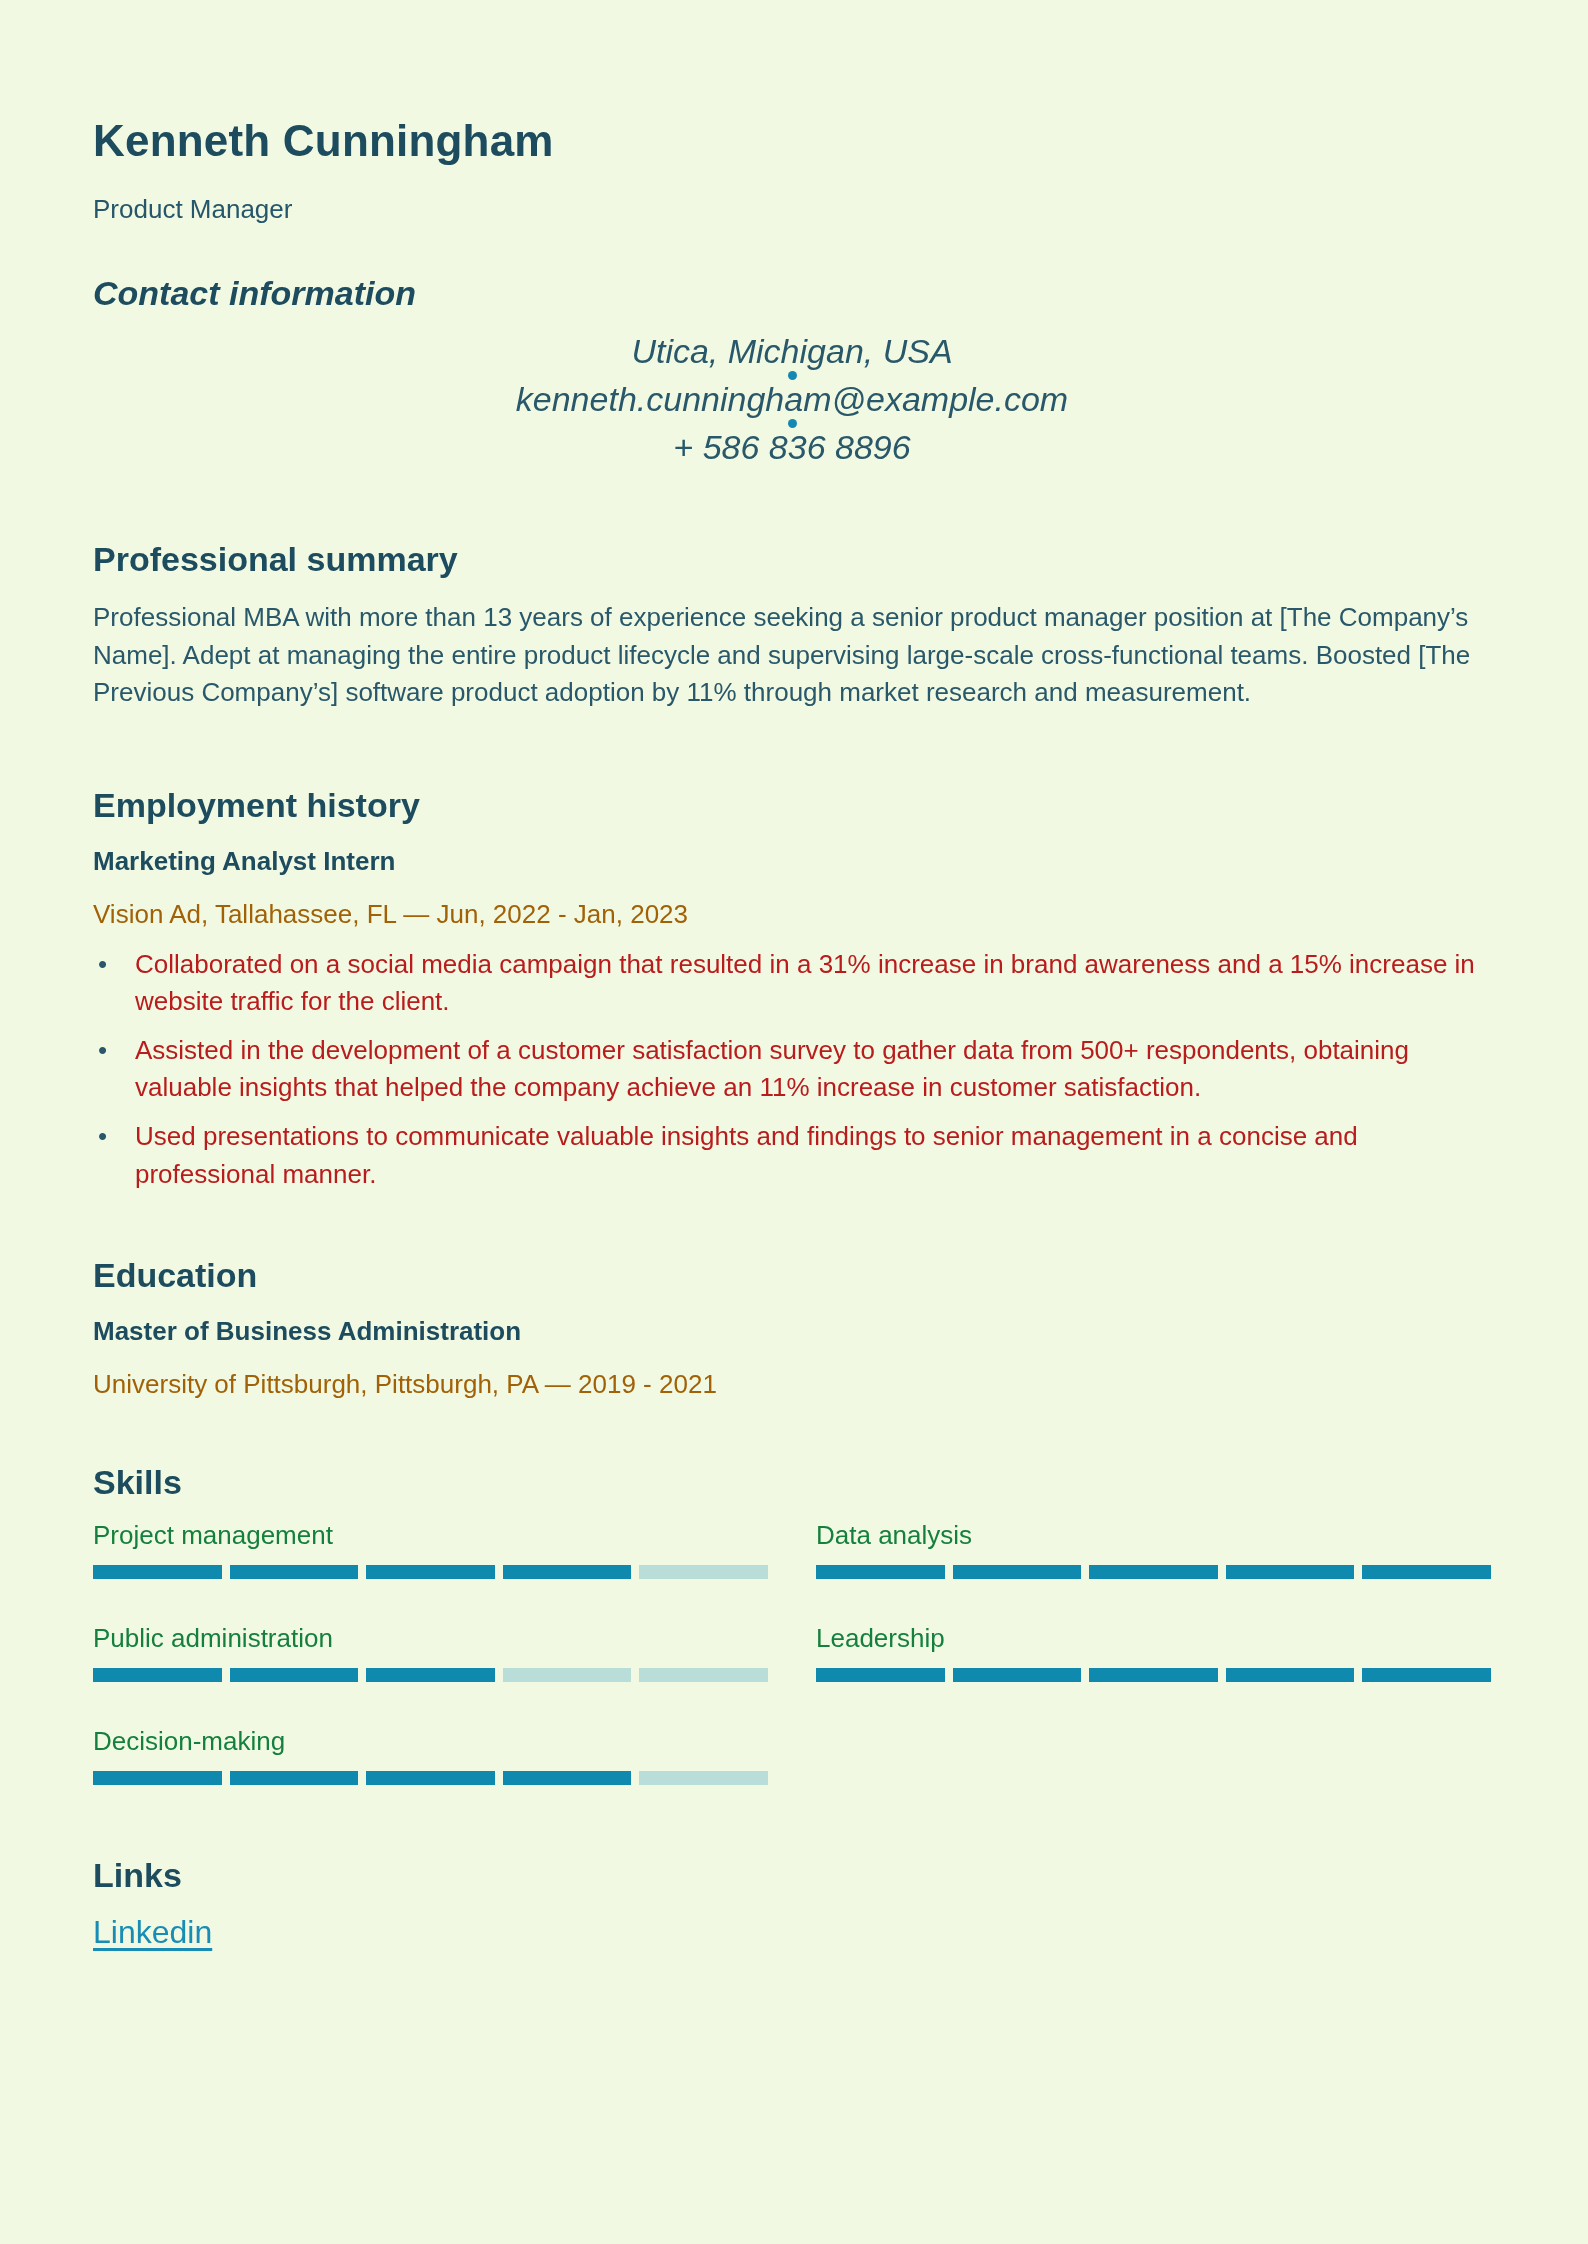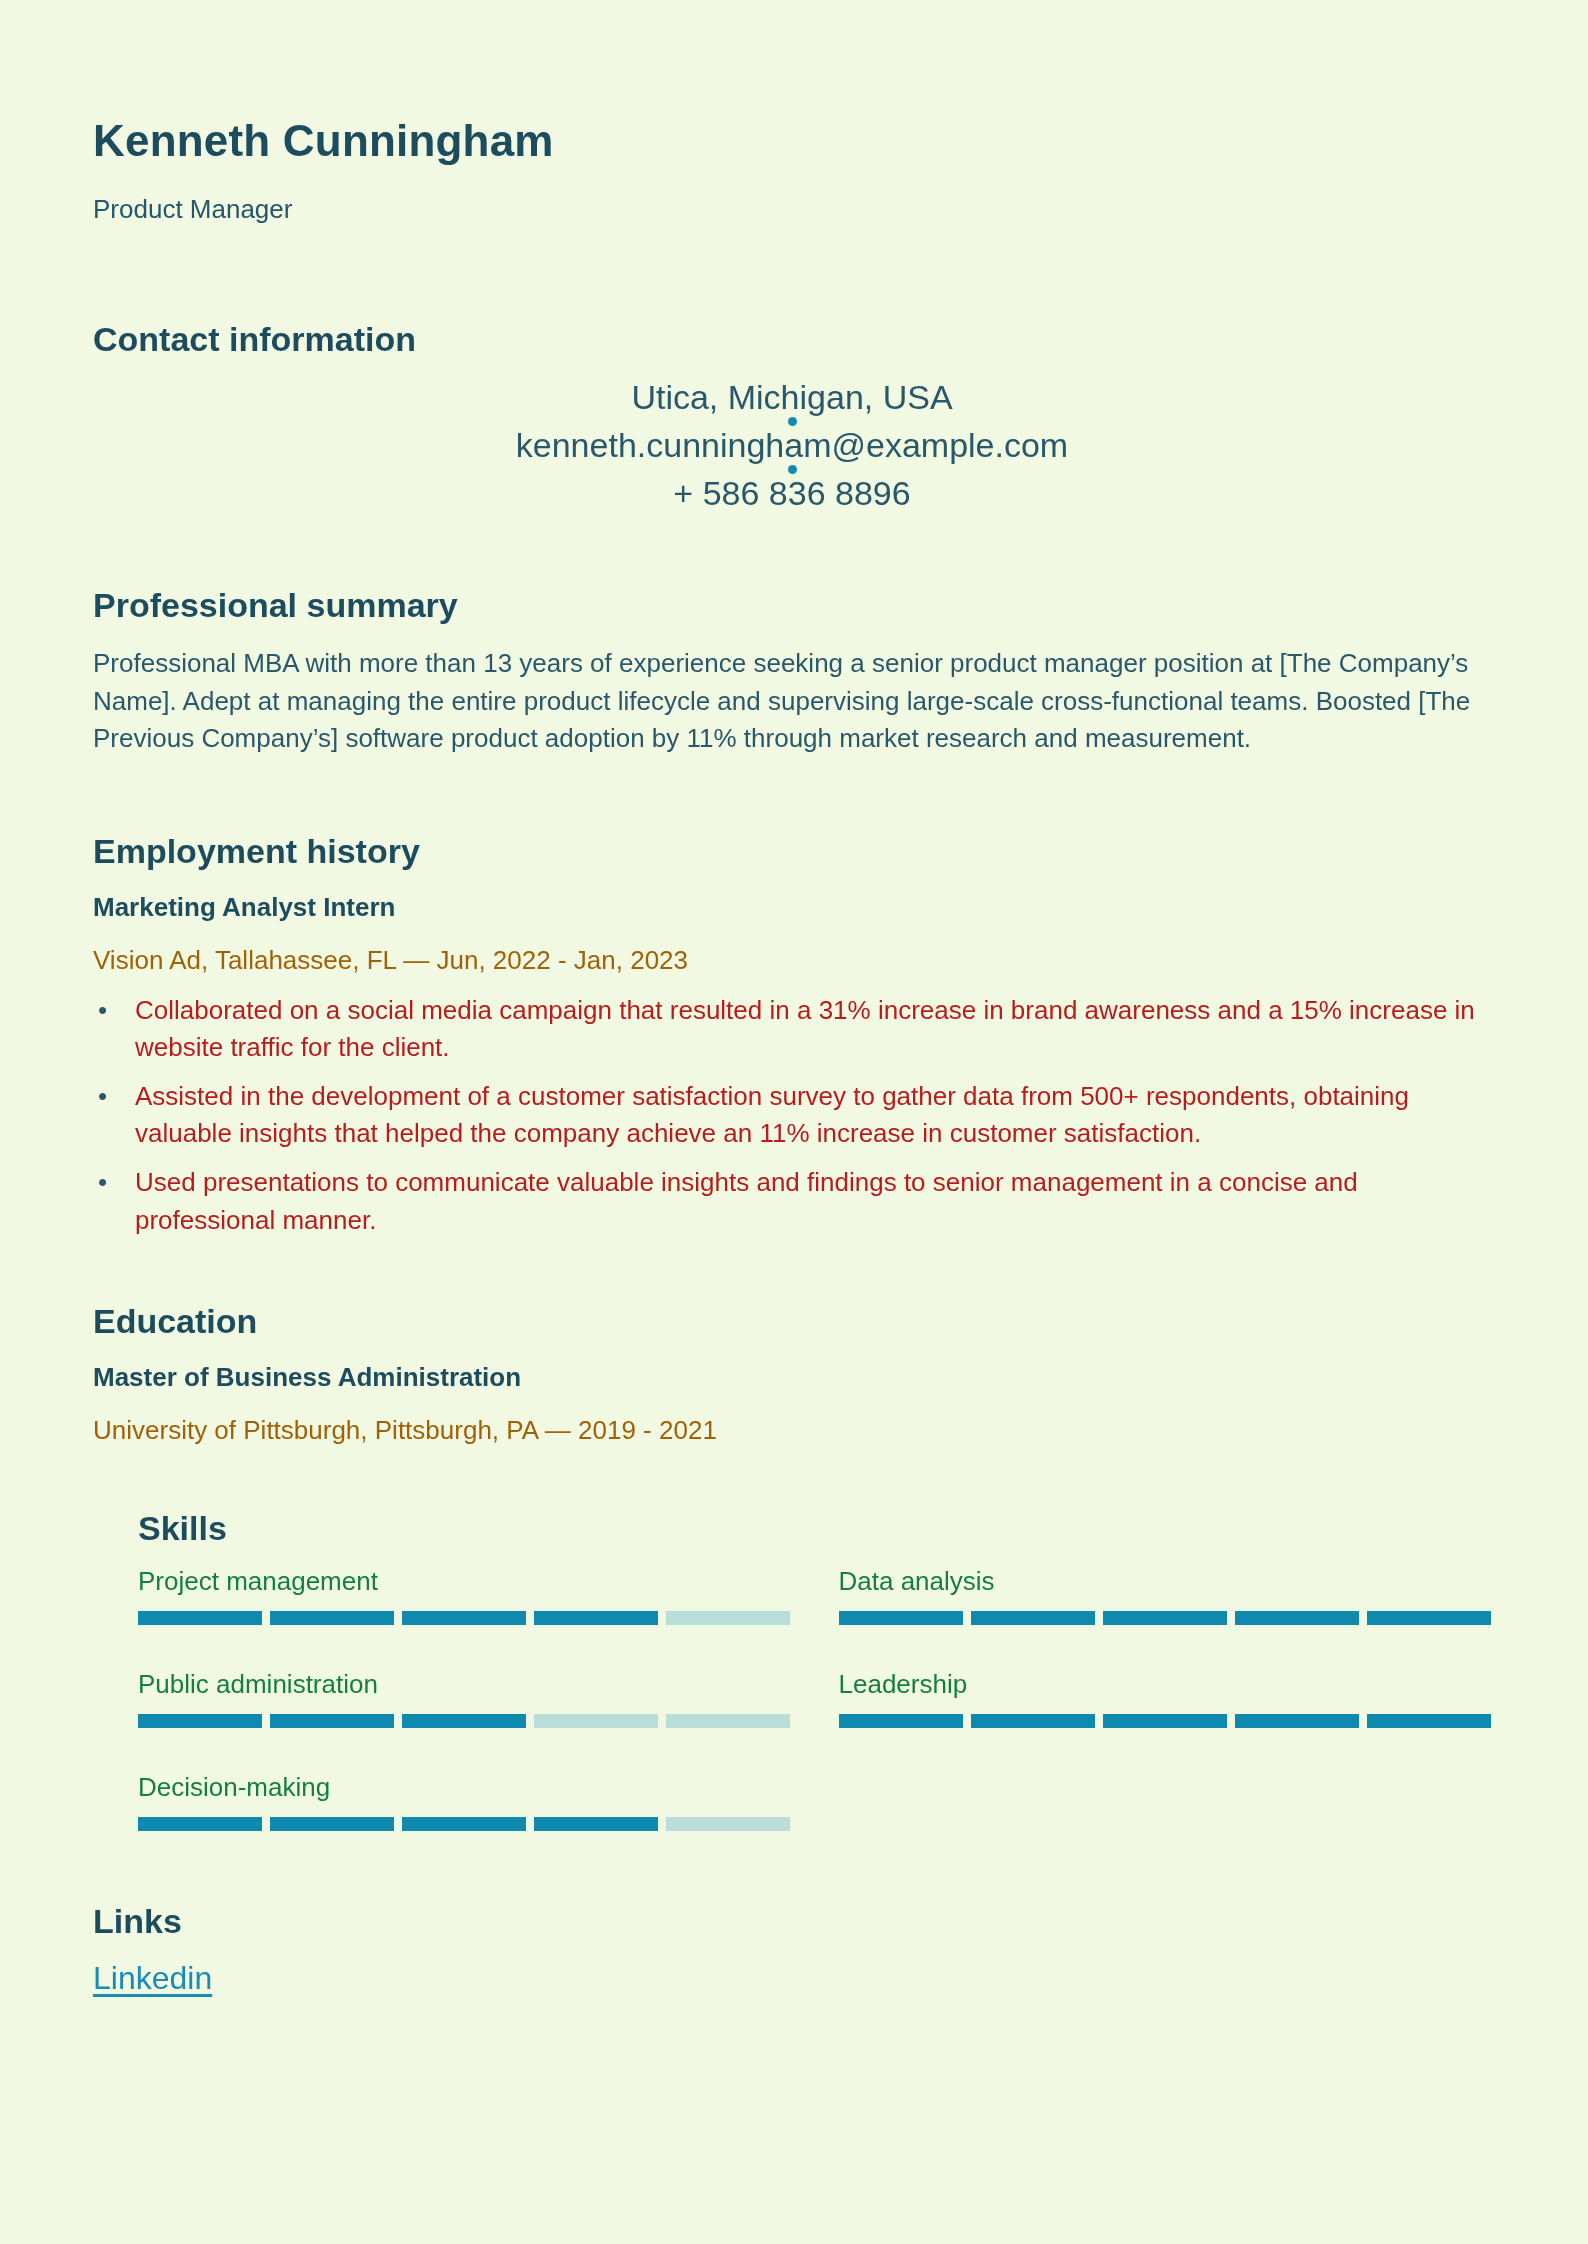--- a/index.html
+++ b/index.html
@@ -27,25 +27,25 @@
     margin-top: 26px;
     font-size: 26px;
     color: #25566a;
   }
   h2 {
     font-size: 34px;
     font-weight: bold;
     color: #1d4c5f;
     line-height: 1.2;
   }
-  section.contact    { margin-top: 94px; }
+  section.contact    { margin-top: 48px; font-style: italic; }
   section.summary    { margin-top: 72px; }
   section.employment { margin-top: 74px; }
   section.education  { margin-top: 62px; }
-  section.skills     { margin-top: 62px; margin-left: 45px; }
+  section.skills     { margin-top: 62px; }
   section.links      { margin-top: 70px; }
 
   .contact-row {
     margin-top: 18px;
     display: flex;
     align-items: center;
     font-size: 34px;
     color: #29586a;
     flex-direction: column;
   }

